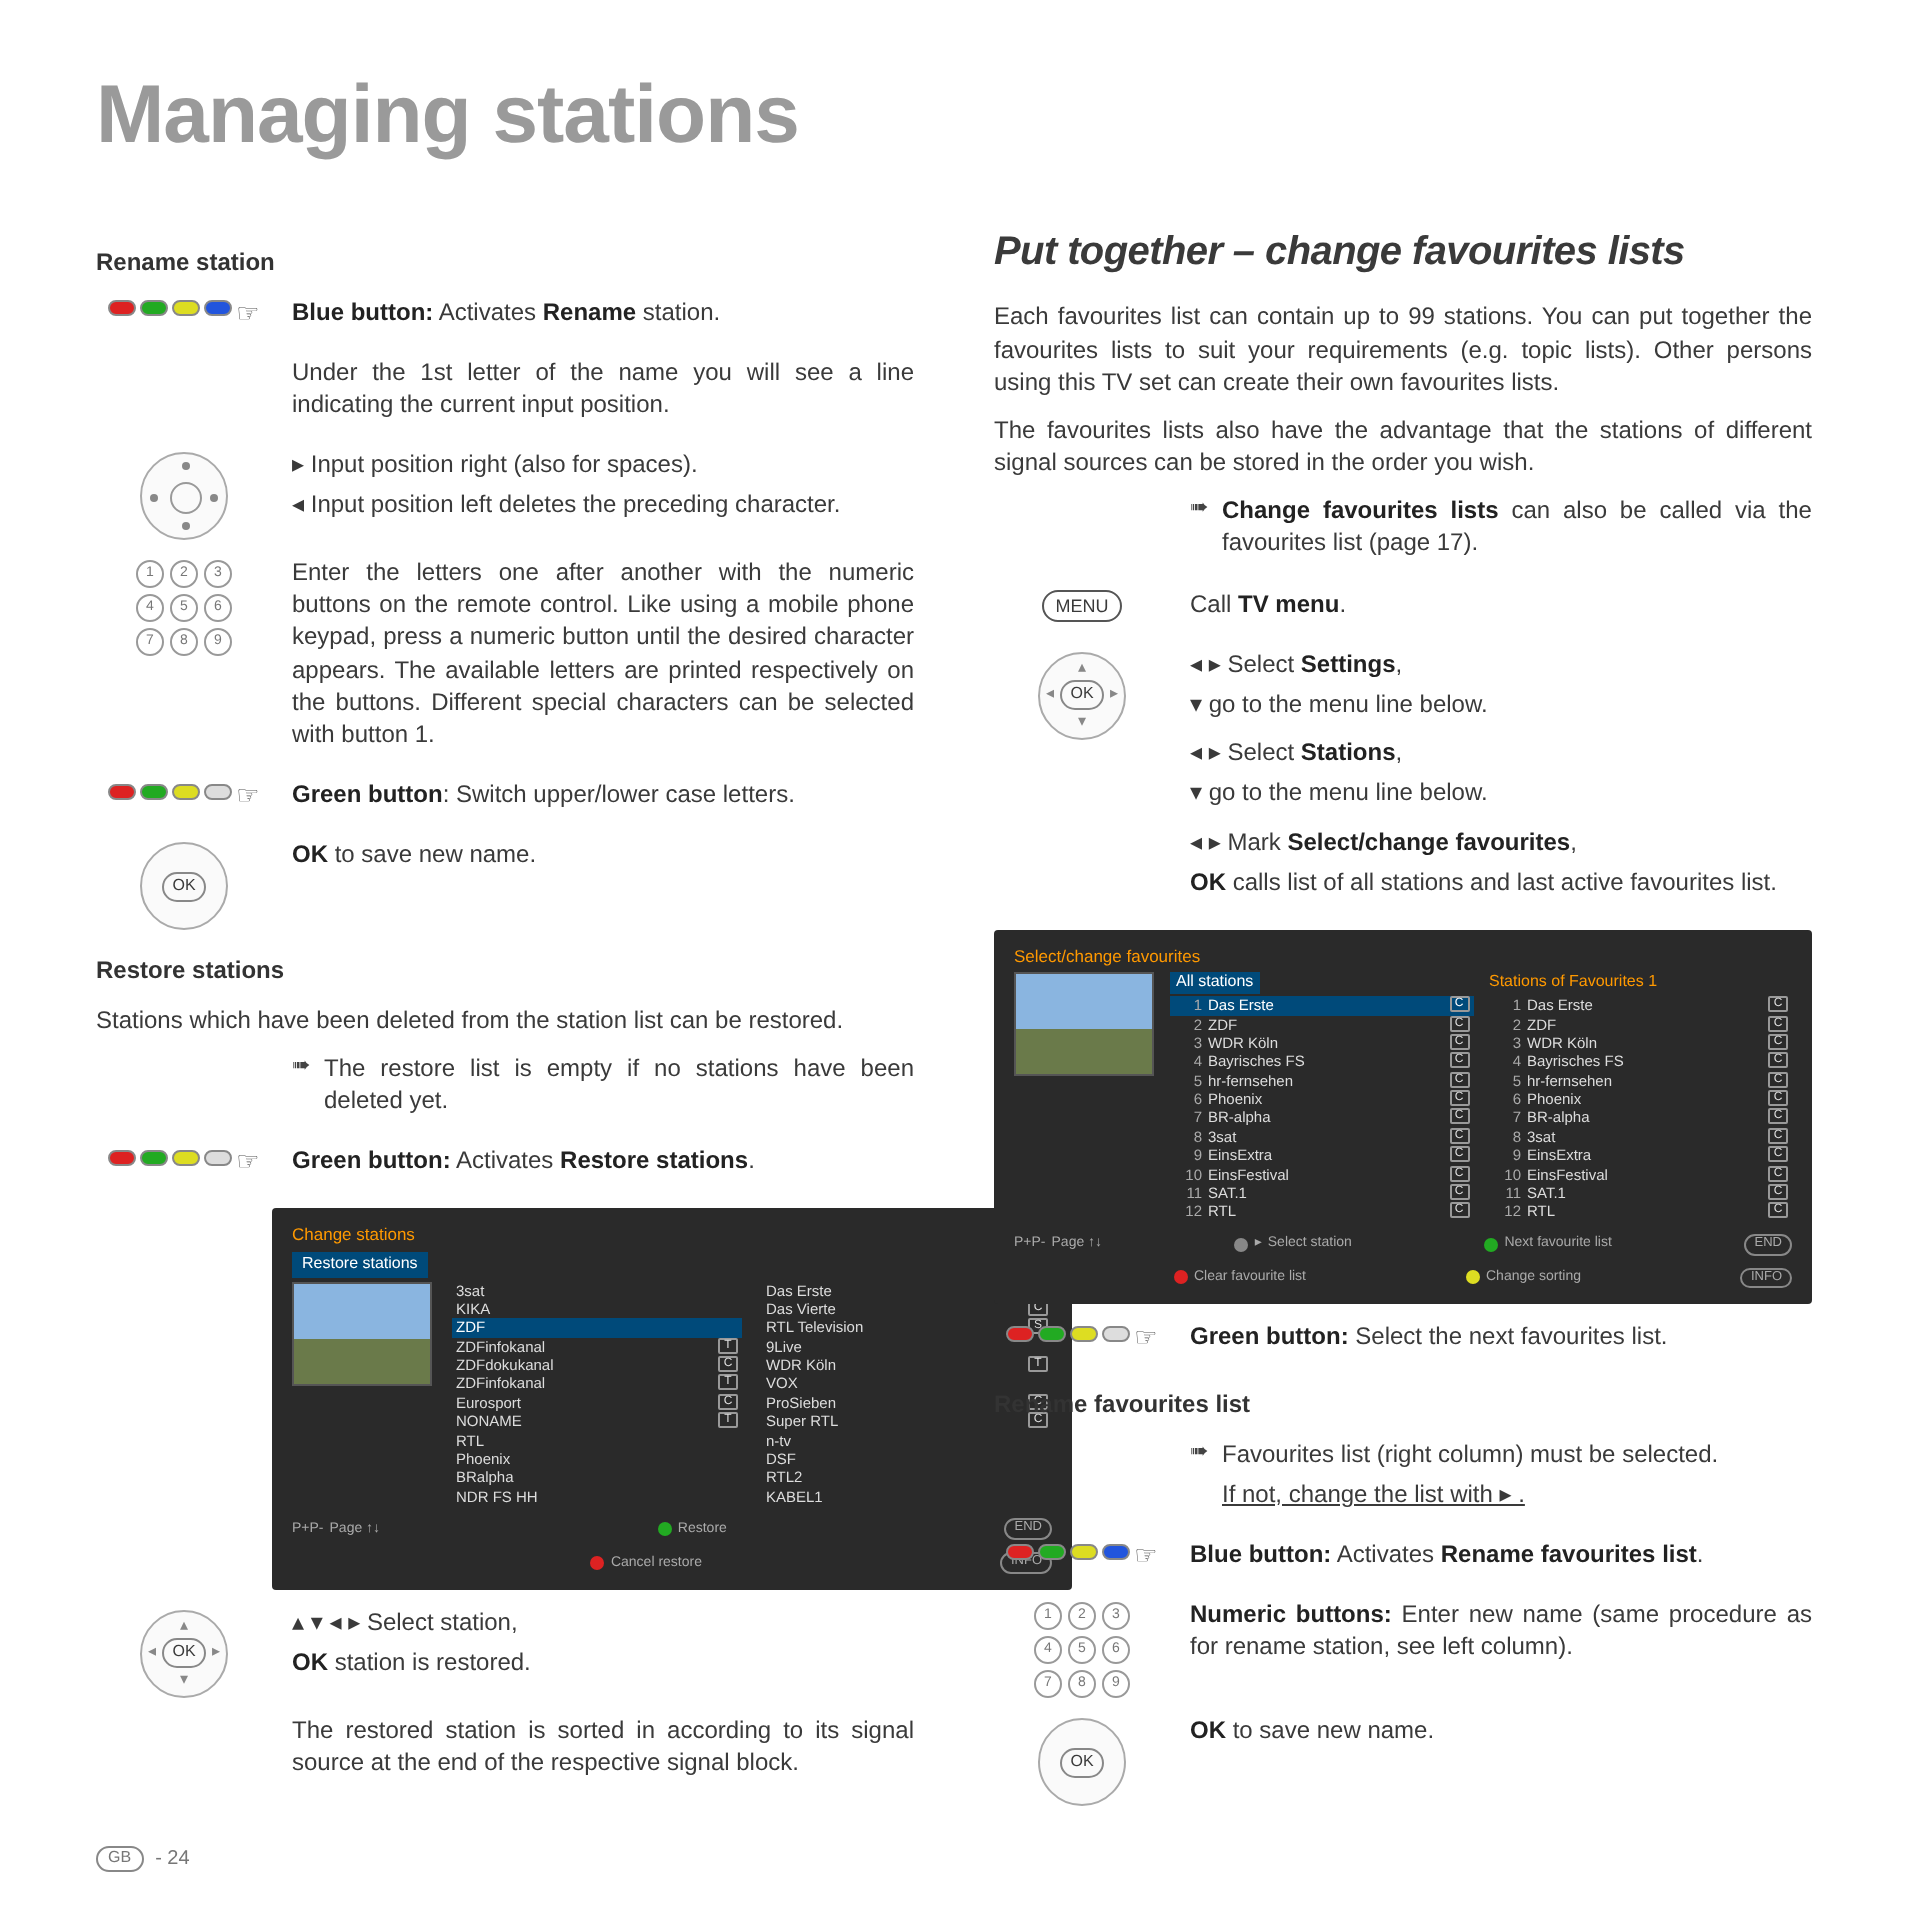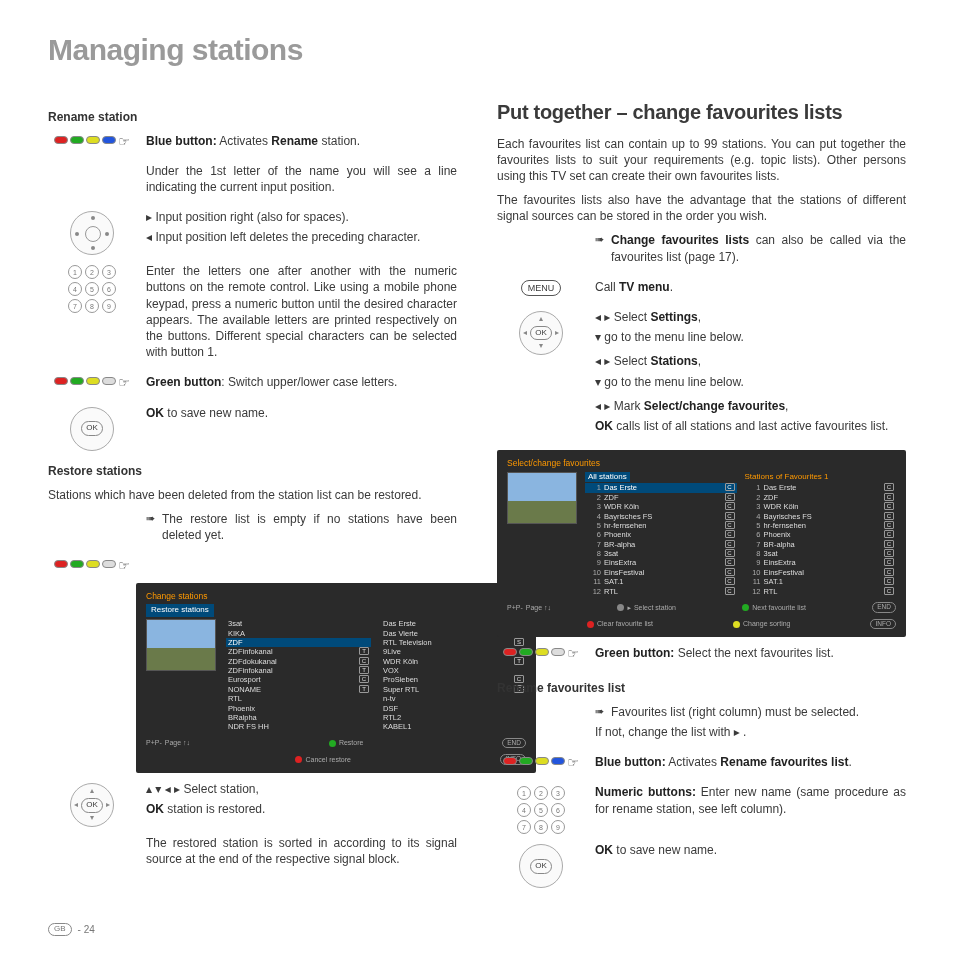--- a/index.html
+++ b/index.html
@@ -7,32 +7,33 @@
     font-family: "Helvetica Neue", Arial, sans-serif;
     font-size: 12px;
     color: #3a3a3a;
     background: #fff;
     width: 954px;
     height: 954px;
     padding: 30px 48px 20px 48px;
     line-height: 1.35;
   }
   h1 {
-    font-size: 30px;
+    font-size: 41px;
     font-weight: 600;
     color: #9a9a9a;
     margin-bottom: 28px;
     letter-spacing: -0.5px;
   }
   h2 {
     font-size: 20px;
     font-weight: 600;
     color: #3a3a3a;
     margin-bottom: 10px;
     letter-spacing: -0.3px;
+    font-style: italic;
   }
   .cols { display: flex; gap: 40px; }
   .col { flex: 1; min-width: 0; }
   .subhead {
     font-weight: bold;
     color: #333;
     margin: 10px 0 8px 0;
     font-size: 12px;
   }
   .row { display: flex; align-items: flex-start; margin-bottom: 6px; gap: 10px; }
@@ -194,20 +195,21 @@
 
     <div class="row">
       <div class="iconcol">
         <span class="colorbtns">
           <span class="pill p-red"></span>
             <span class="pill p-green"></span>
             <span class="pill p-yellow"></span>
             <span class="pill p-grey"></span>
         </span><span class="hand">☞</span>
       </div>
+      <div class="textcol para"><b>Green button:</b> Activates <b>Restore stations</b>.</div>
     </div>
 
     <div class="tvbox">
       <div class="tvtitle">Change stations</div>
       <div class="tvsub">Restore stations</div>
       <div class="tvgrid">
         <div class="tvimg"></div>
         <div class="chlist" id="tv1-colA">
             <div class="chrow">
               <span class="chname">3sat</span>
@@ -564,21 +566,21 @@
       </div>
       <div class="textcol para"><b>Green button:</b><span> Select the next favourites list.</span></div>
     </div>
 
     <div class="subhead">Rename favourites list</div>
 
     <div class="row">
       <div class="iconcol"></div>
       <div class="textcol">
         <div class="note tight">Favourites list (right column) must be selected.</div>
-        <div class="para" style="margin-left:0;">If not, change the list with  ▸ .</div>
+        <div class="para" style="margin-left:16px;text-decoration:underline;">If not, change the list with  ▸ .</div>
       </div>
     </div>
 
     <div class="row">
       <div class="iconcol">
         <span class="colorbtns">
           <span class="pill p-red"></span>
             <span class="pill p-green"></span>
             <span class="pill p-yellow"></span>
             <span class="pill p-blue"></span>

